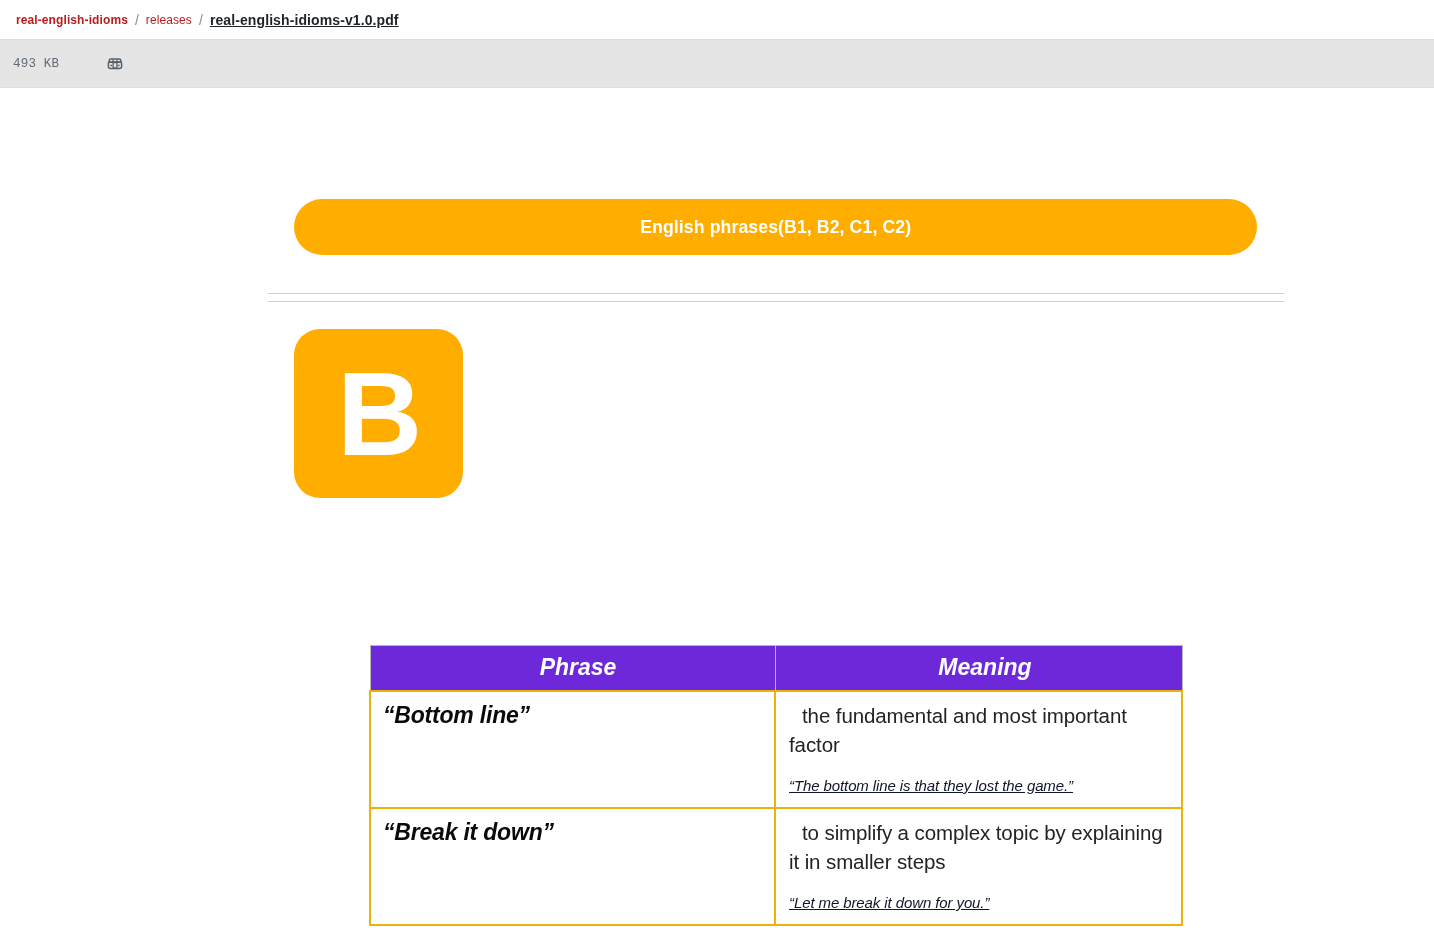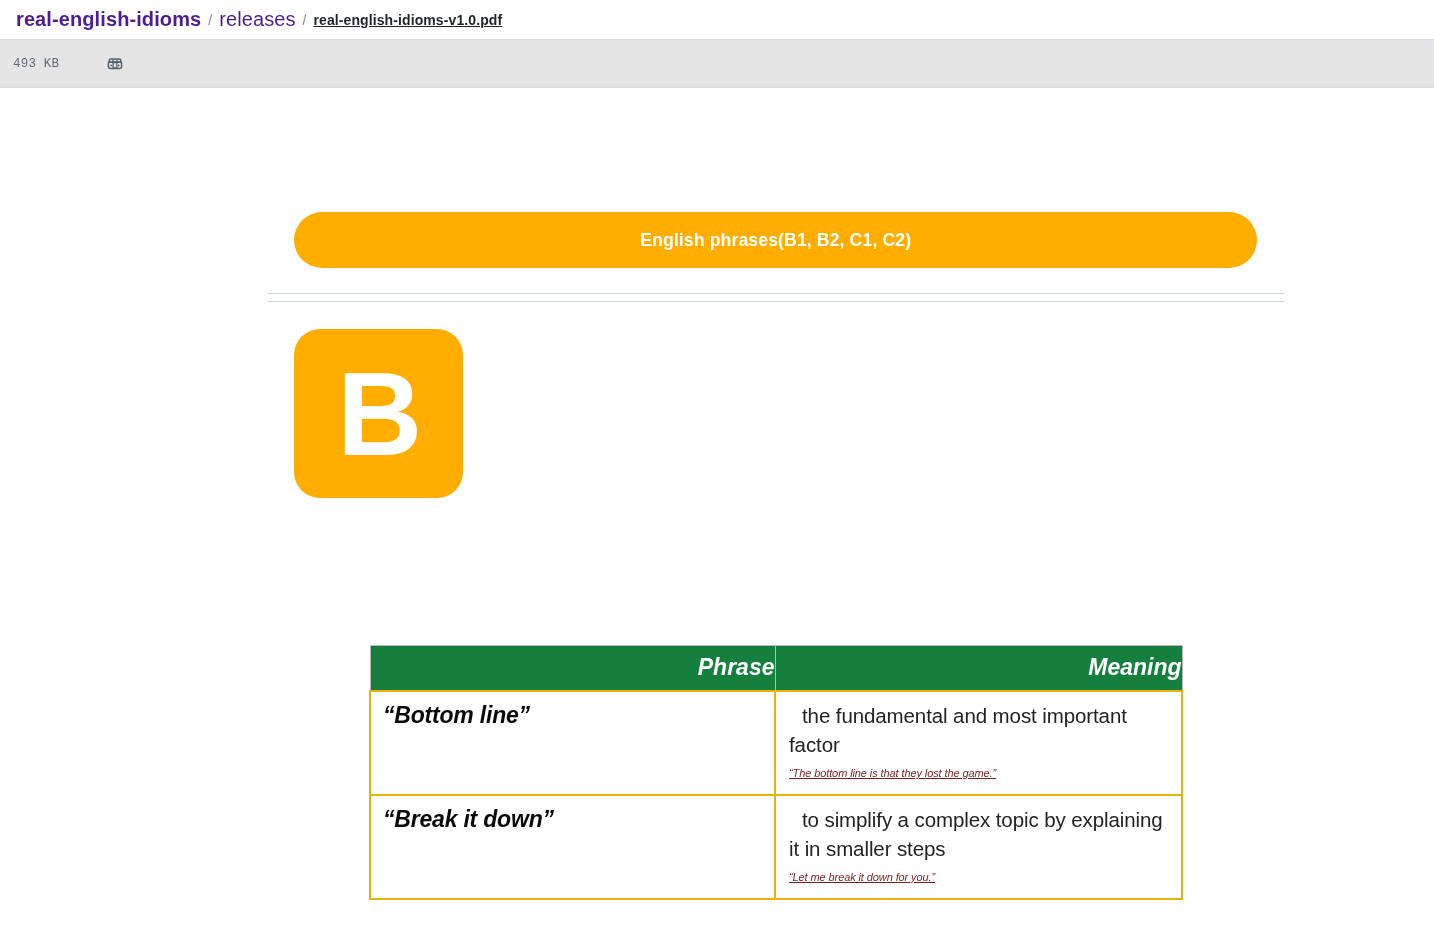--- a/index.html
+++ b/index.html
@@ -19,23 +19,23 @@
   .breadcrumb-bar {
     height: 40px;
     box-sizing: border-box;
     background: #ffffff;
     border-bottom: 1px solid #d8dee4;
     display: flex;
     align-items: center;
     padding: 0 0 0 16px;
   }
   .crumb-link {
-    font-size: 20px;
+    font-size: 12px;
     font-weight: 600;
-    color: #4c1d95;
+    color: #b91c1c;
     text-decoration: none;
     letter-spacing: .1px;
   }
   .crumb-link.plain { font-weight: 400; }
   .crumb-sep {
     font-size: 14px;
     color: #848d97;
     margin: 0 7px;
     font-weight: 400;
   }
@@ -85,21 +85,21 @@
   .doc-inner {
     position: absolute;
     left: 0;
     top: 0;
     width: 1434px;
   }
 
   .title-banner {
     position: absolute;
     left: 294px;
-    top: 124px;
+    top: 111px;
     width: 963px;
     height: 56px;
     background: #ffae00;
     border-radius: 28px;
     display: flex;
     align-items: center;
     justify-content: center;
   }
   .title-banner-text {
     color: #ffffff;
@@ -145,26 +145,26 @@
     left: 369px;
     top: 557px;
     width: 812px;
     border-collapse: collapse;
     table-layout: fixed;
   }
   .phrase-table col.c-phrase { width: 405px; }
   .phrase-table col.c-meaning { width: 407px; }
 
   .phrase-table th {
-    background: #15803d;
+    background: #6d28d9;
     color: #ffffff;
     font-size: 23px;
     font-weight: bold;
     font-style: italic;
-    text-align: right;
+    text-align: center;
     padding: 8px 0 9px 11px;
     border: 1px solid #b8b8b8;
     border-bottom: 1px solid #8a8a8a;
     letter-spacing: 0px;
   }
   .phrase-table th.th-meaning { padding-left: 13px; margin-top: 35px; }
 
   .phrase-table td {
     border: 2px solid #eab308;
     vertical-align: top;
@@ -188,26 +188,26 @@
   }
   .meaning-def {
     font-size: 20.5px;
     line-height: 29px;
     color: #232323;
     letter-spacing: -.1px;
     margin-left: 13px;
   }
   .meaning-example {
     display: block;
-    margin-top: 3px;
-    font-size: 11px;
+    margin-top: 16px;
+    font-size: 15px;
     line-height: 22px;
     font-style: italic;
     text-decoration: underline;
-    color: #7f1d1d;
+    color: #0f172a;
     letter-spacing: -.1px;
   }
 </style>
 </head>
 <body>
 
 <div class="breadcrumb-bar">
   <a class="crumb-link" href="#">real-english-idioms</a>
   <span class="crumb-sep">/</span>
   <a class="crumb-link plain" href="#">releases</a>

